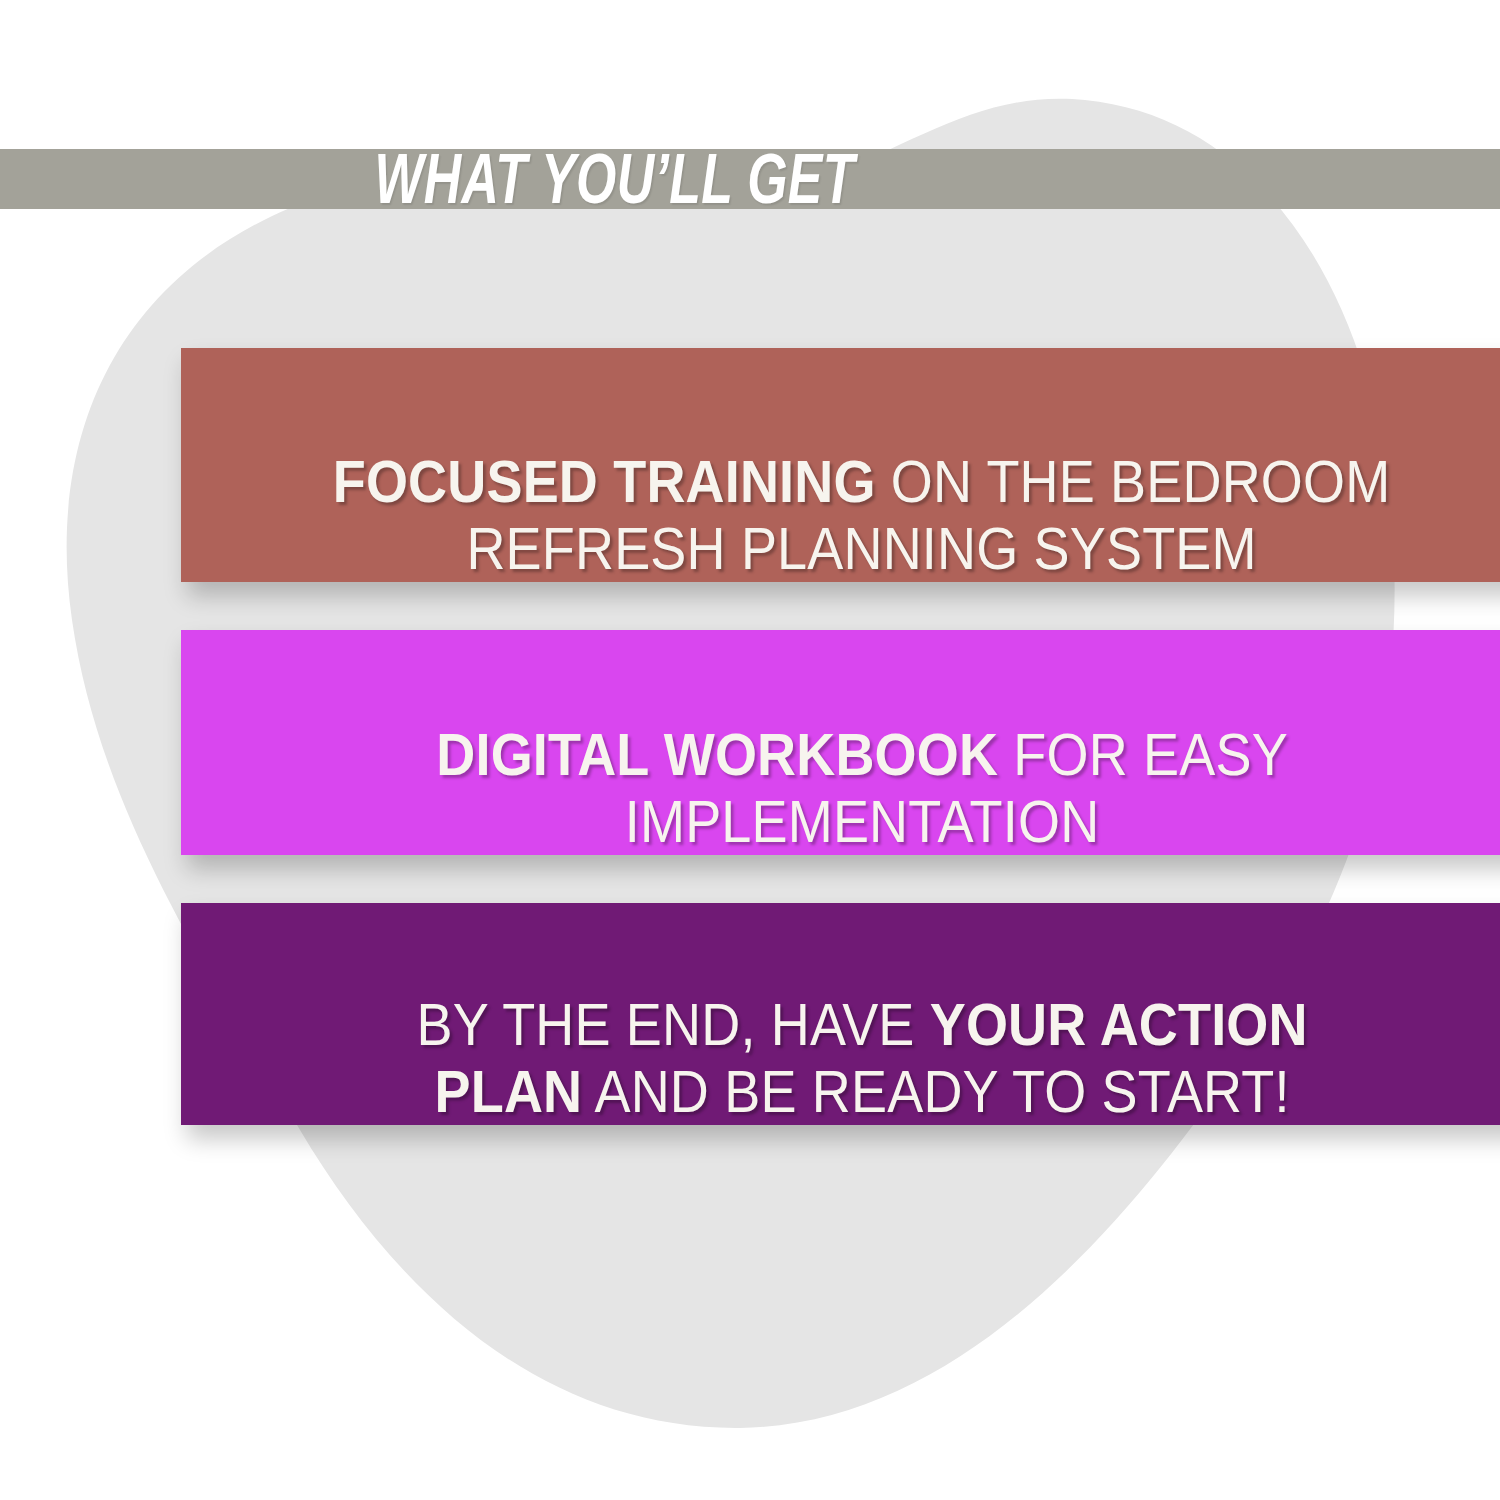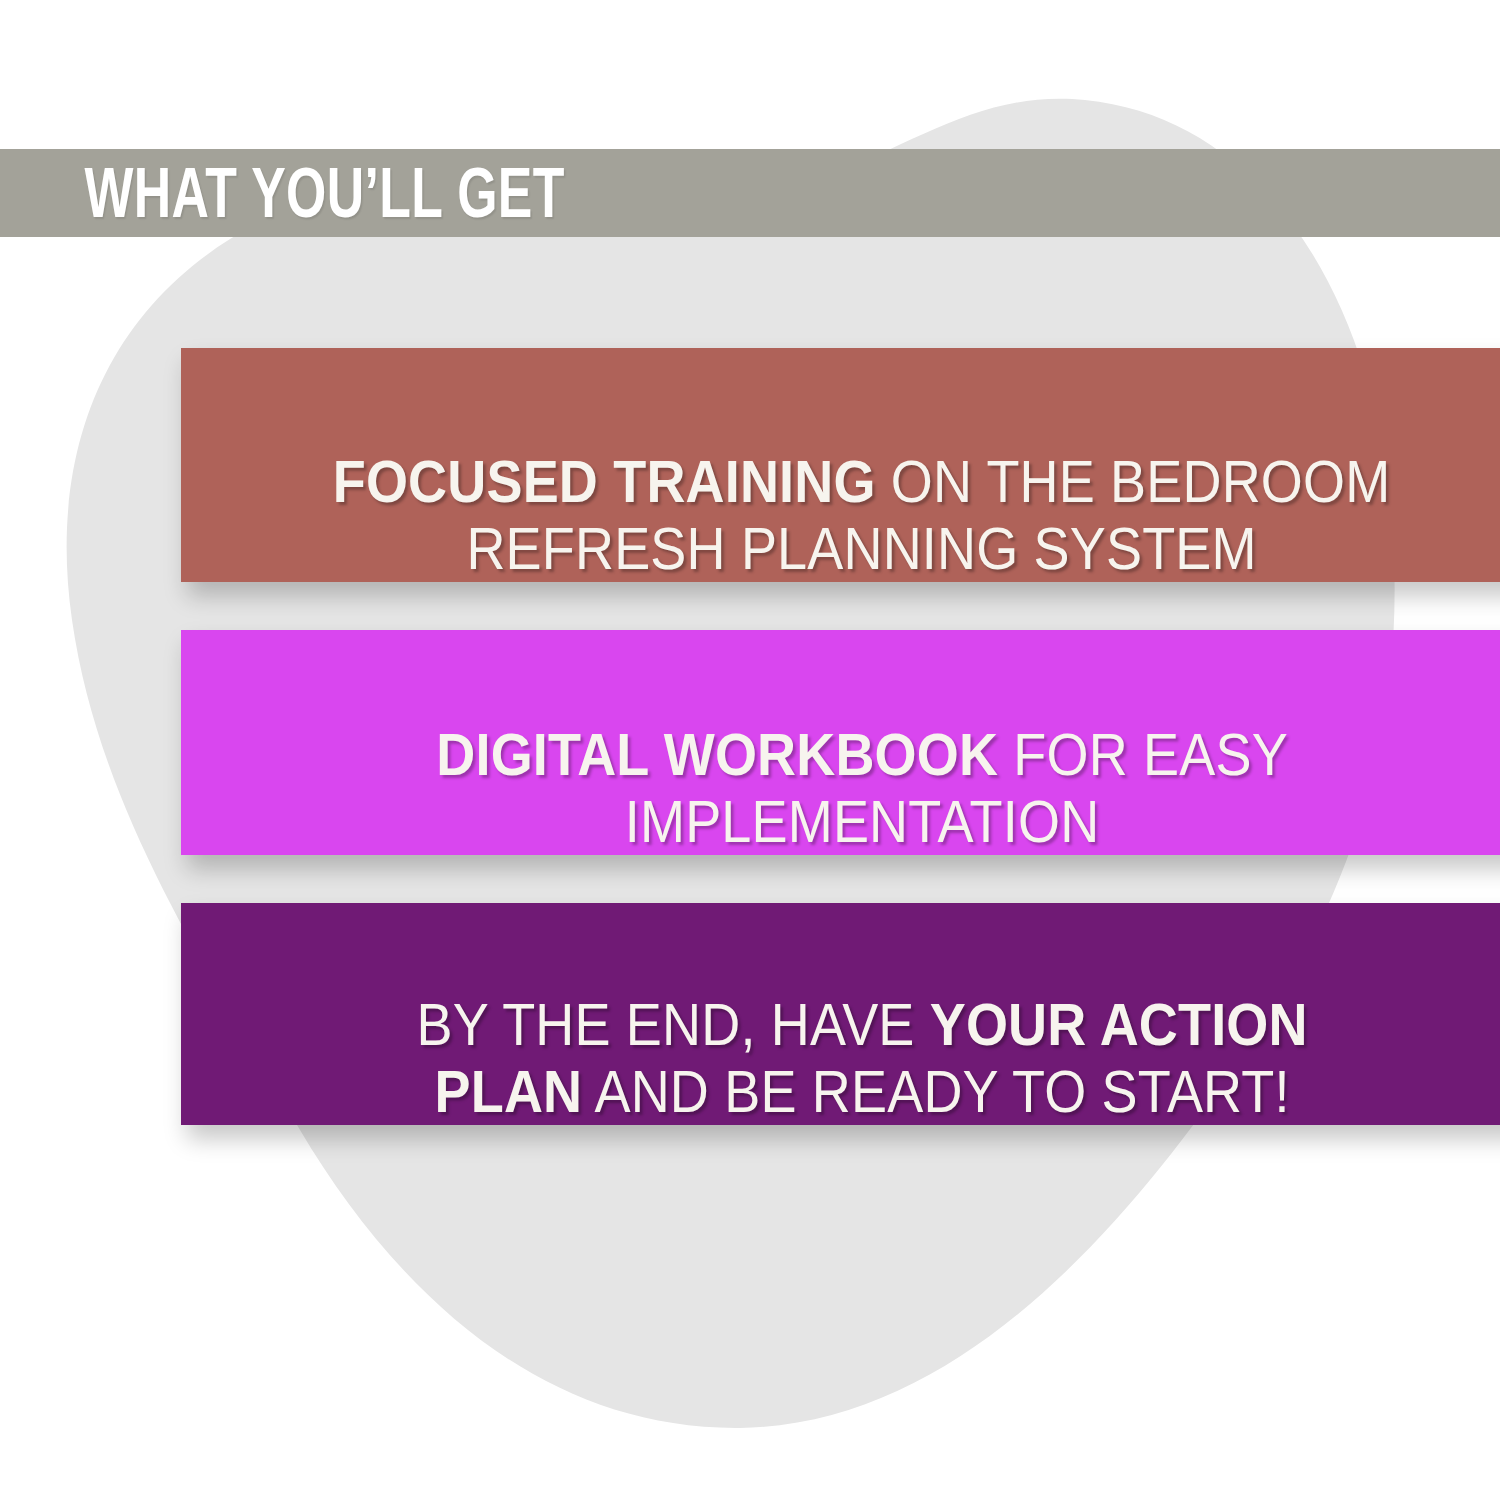--- a/index.html
+++ b/index.html
@@ -29,26 +29,28 @@
     width: 1500px;
     height: 1500px;
   }
 
   
   #header-band {
     position: absolute;
     left: 0;
     top: 149px;
     width: 1500px;
-    height: 88px;
+    height: 60px;
     background: #A3A299;
     display: flex;
     align-items: center;
+    justify-content: center;
     padding-left: 0px;
     box-sizing: border-box;
+    font-style: italic;
   }
   #header-title {
     color: #FFFFFF;
     font-size: 70px;
     font-weight: 700;
     letter-spacing: 0.5px;
     line-height: 1;
     transform: scaleX(0.74);
     transform-origin: center center;
     white-space: nowrap;

